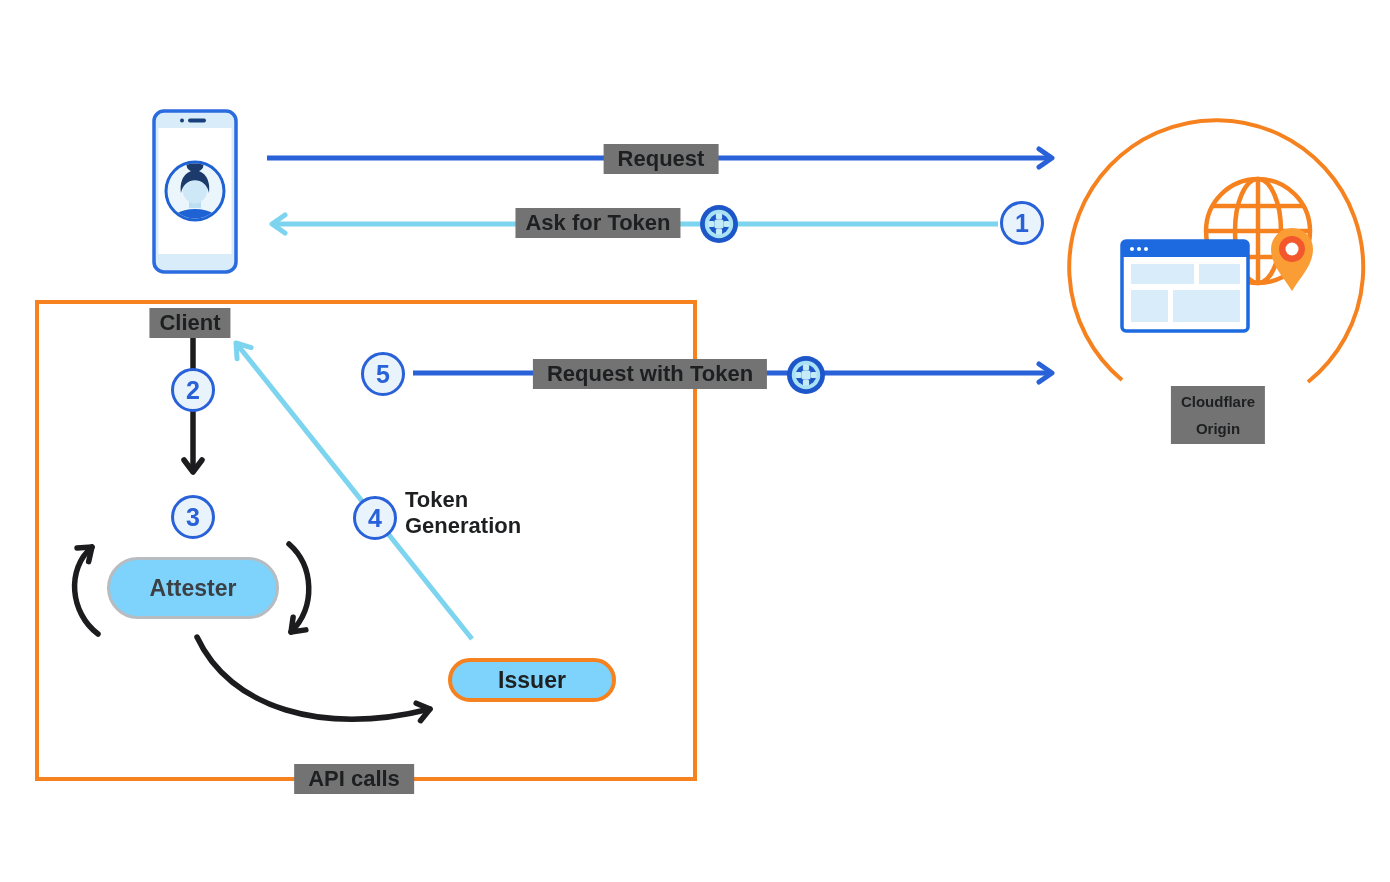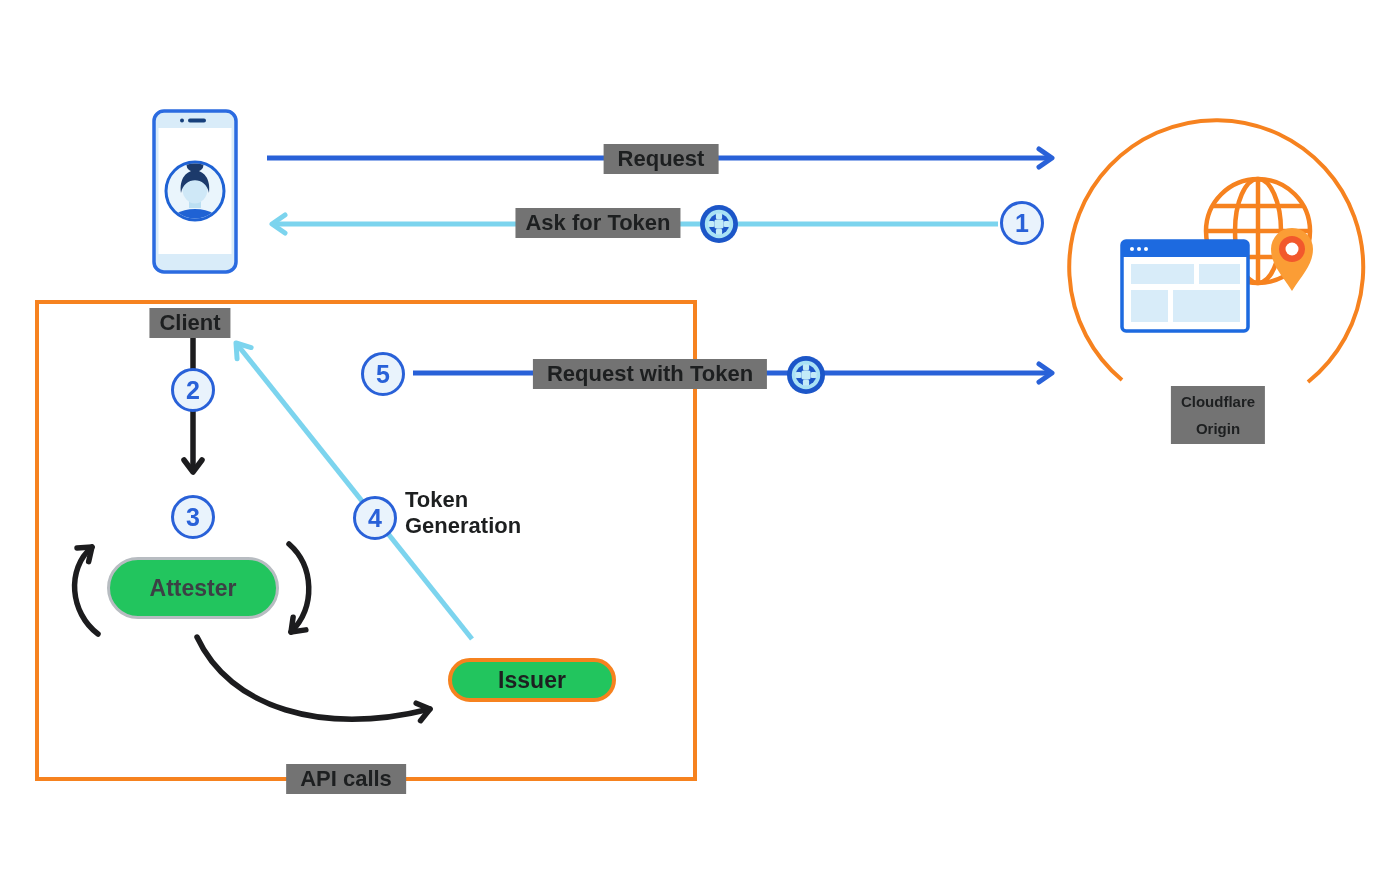--- a/index.html
+++ b/index.html
@@ -24,21 +24,21 @@
   
   .badge{
     position:absolute;width:44px;height:44px;border-radius:50%;
     box-sizing:border-box;border:3.5px solid var(--blue,#2961d8);
     background:var(--badge_fill,#e9f3fc);color:var(--blue,#2961d8);
     font-size:25px;font-weight:bold;display:flex;align-items:center;justify-content:center;
     z-index:3;
   }
   
   .pill{
-    position:absolute;box-sizing:border-box;border-radius:999px;background:#22c55e;
+    position:absolute;box-sizing:border-box;border-radius:999px;background:#7dd3fc;
     display:flex;align-items:center;justify-content:center;
     font-size:23px;font-weight:bold;z-index:3;
   }
   .pill.attester{left:107px;top:557px;width:172px;height:62px;border:3.5px solid var(--gray,#b7bcc1);color:#3c4045;}
   .pill.issuer{left:448px;top:658px;width:168px;height:44px;border:4px solid var(--orange,#f6821f);color:var(--ink,#1d1f20);}
 </style>
 </head>
 <body>
 
 <div class="stage">
@@ -141,21 +141,21 @@
   <div class="lbl two-line fs23" style="left:1218px;top:415px;padding:2px 10px;">
     <div>Cloudflare</div>
     <div>Origin</div>
   </div>
 
   <div class="lbl left-anchor" style="left:405px;top:487px;">
     <div>Token</div>
     <div>Generation</div>
   </div>
 
-  <div class="lbl pad-m" style="left:346px;top:779px;">API calls</div>
+  <div class="lbl pad-m" style="left:354px;top:779px;">API calls</div>
 
   <div class="badge" style="left:1000px;top:201px;">1</div>
   <div class="badge" style="left:171px;top:368px;">2</div>
   <div class="badge" style="left:171px;top:495px;">3</div>
   <div class="badge" style="left:353px;top:496px;">4</div>
   <div class="badge" style="left:361px;top:352px;">5</div>
 
   <div class="pill attester">Attester</div>
   <div class="pill issuer">Issuer</div>
 

